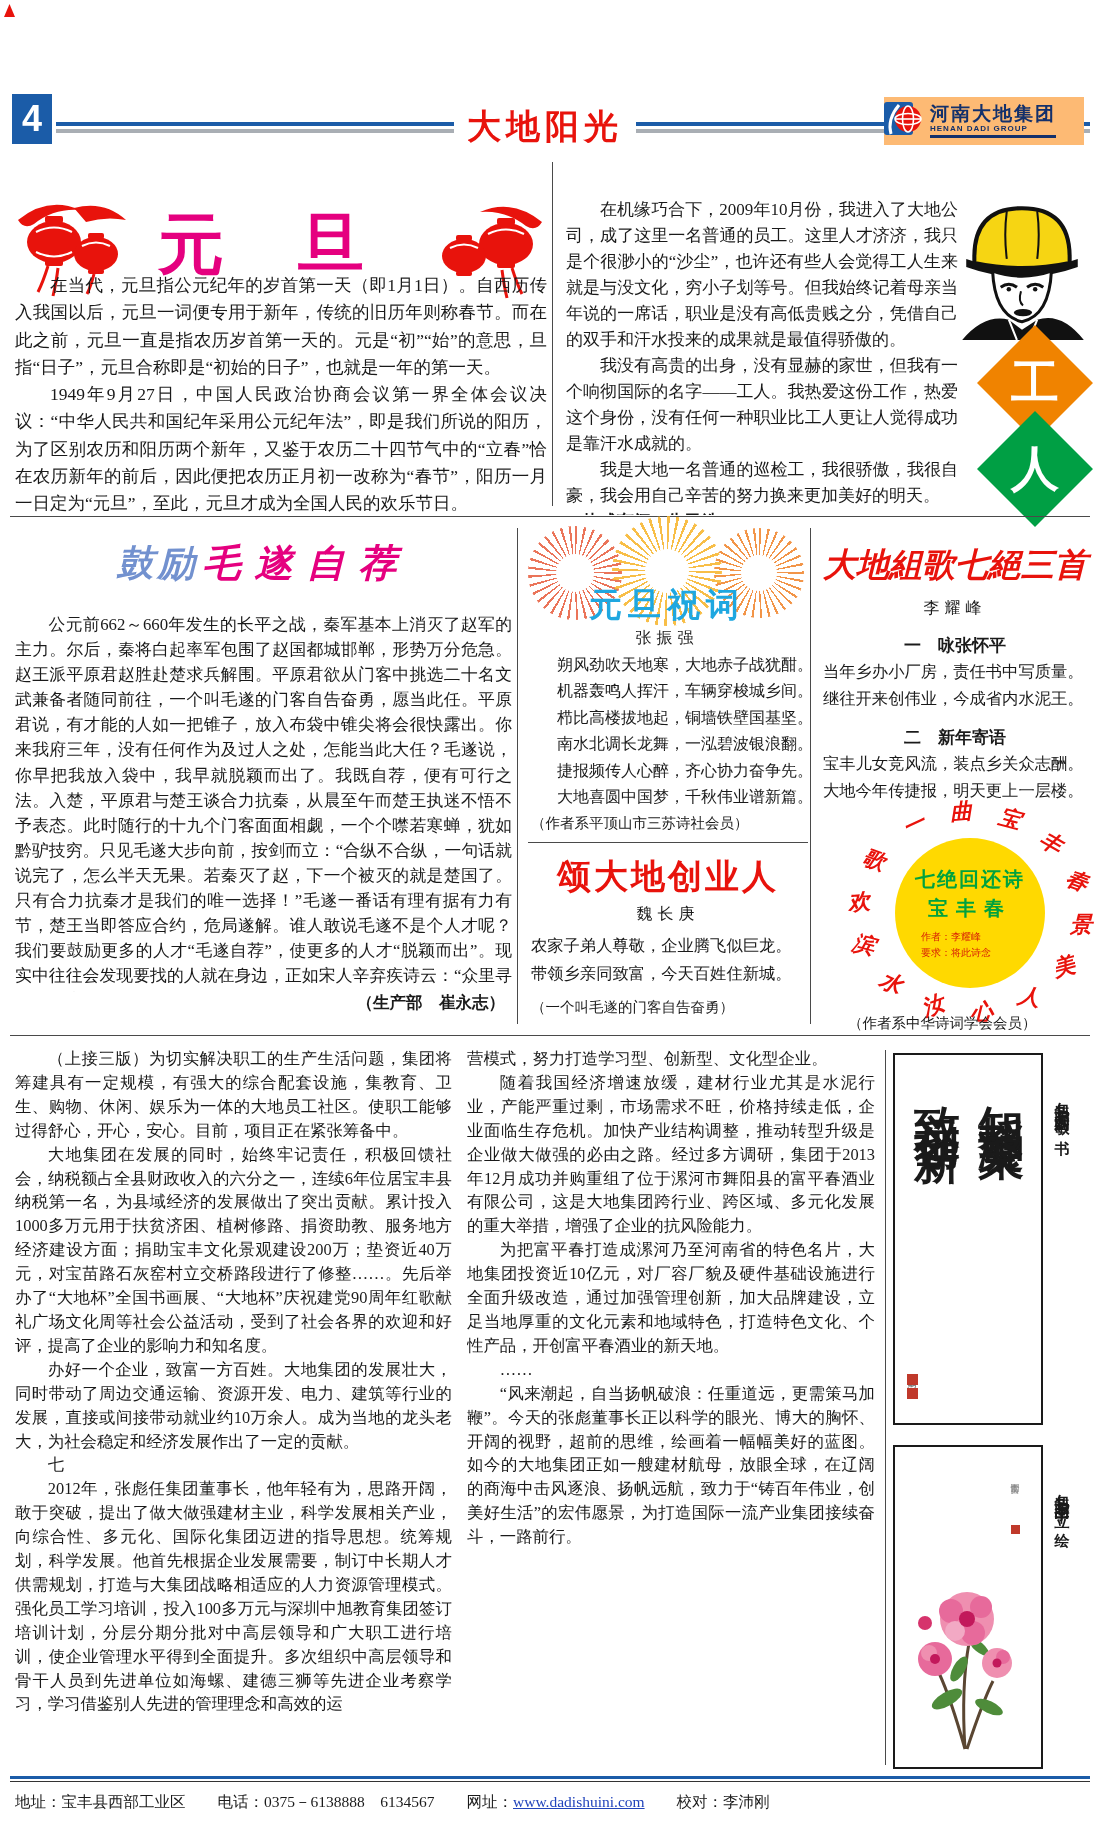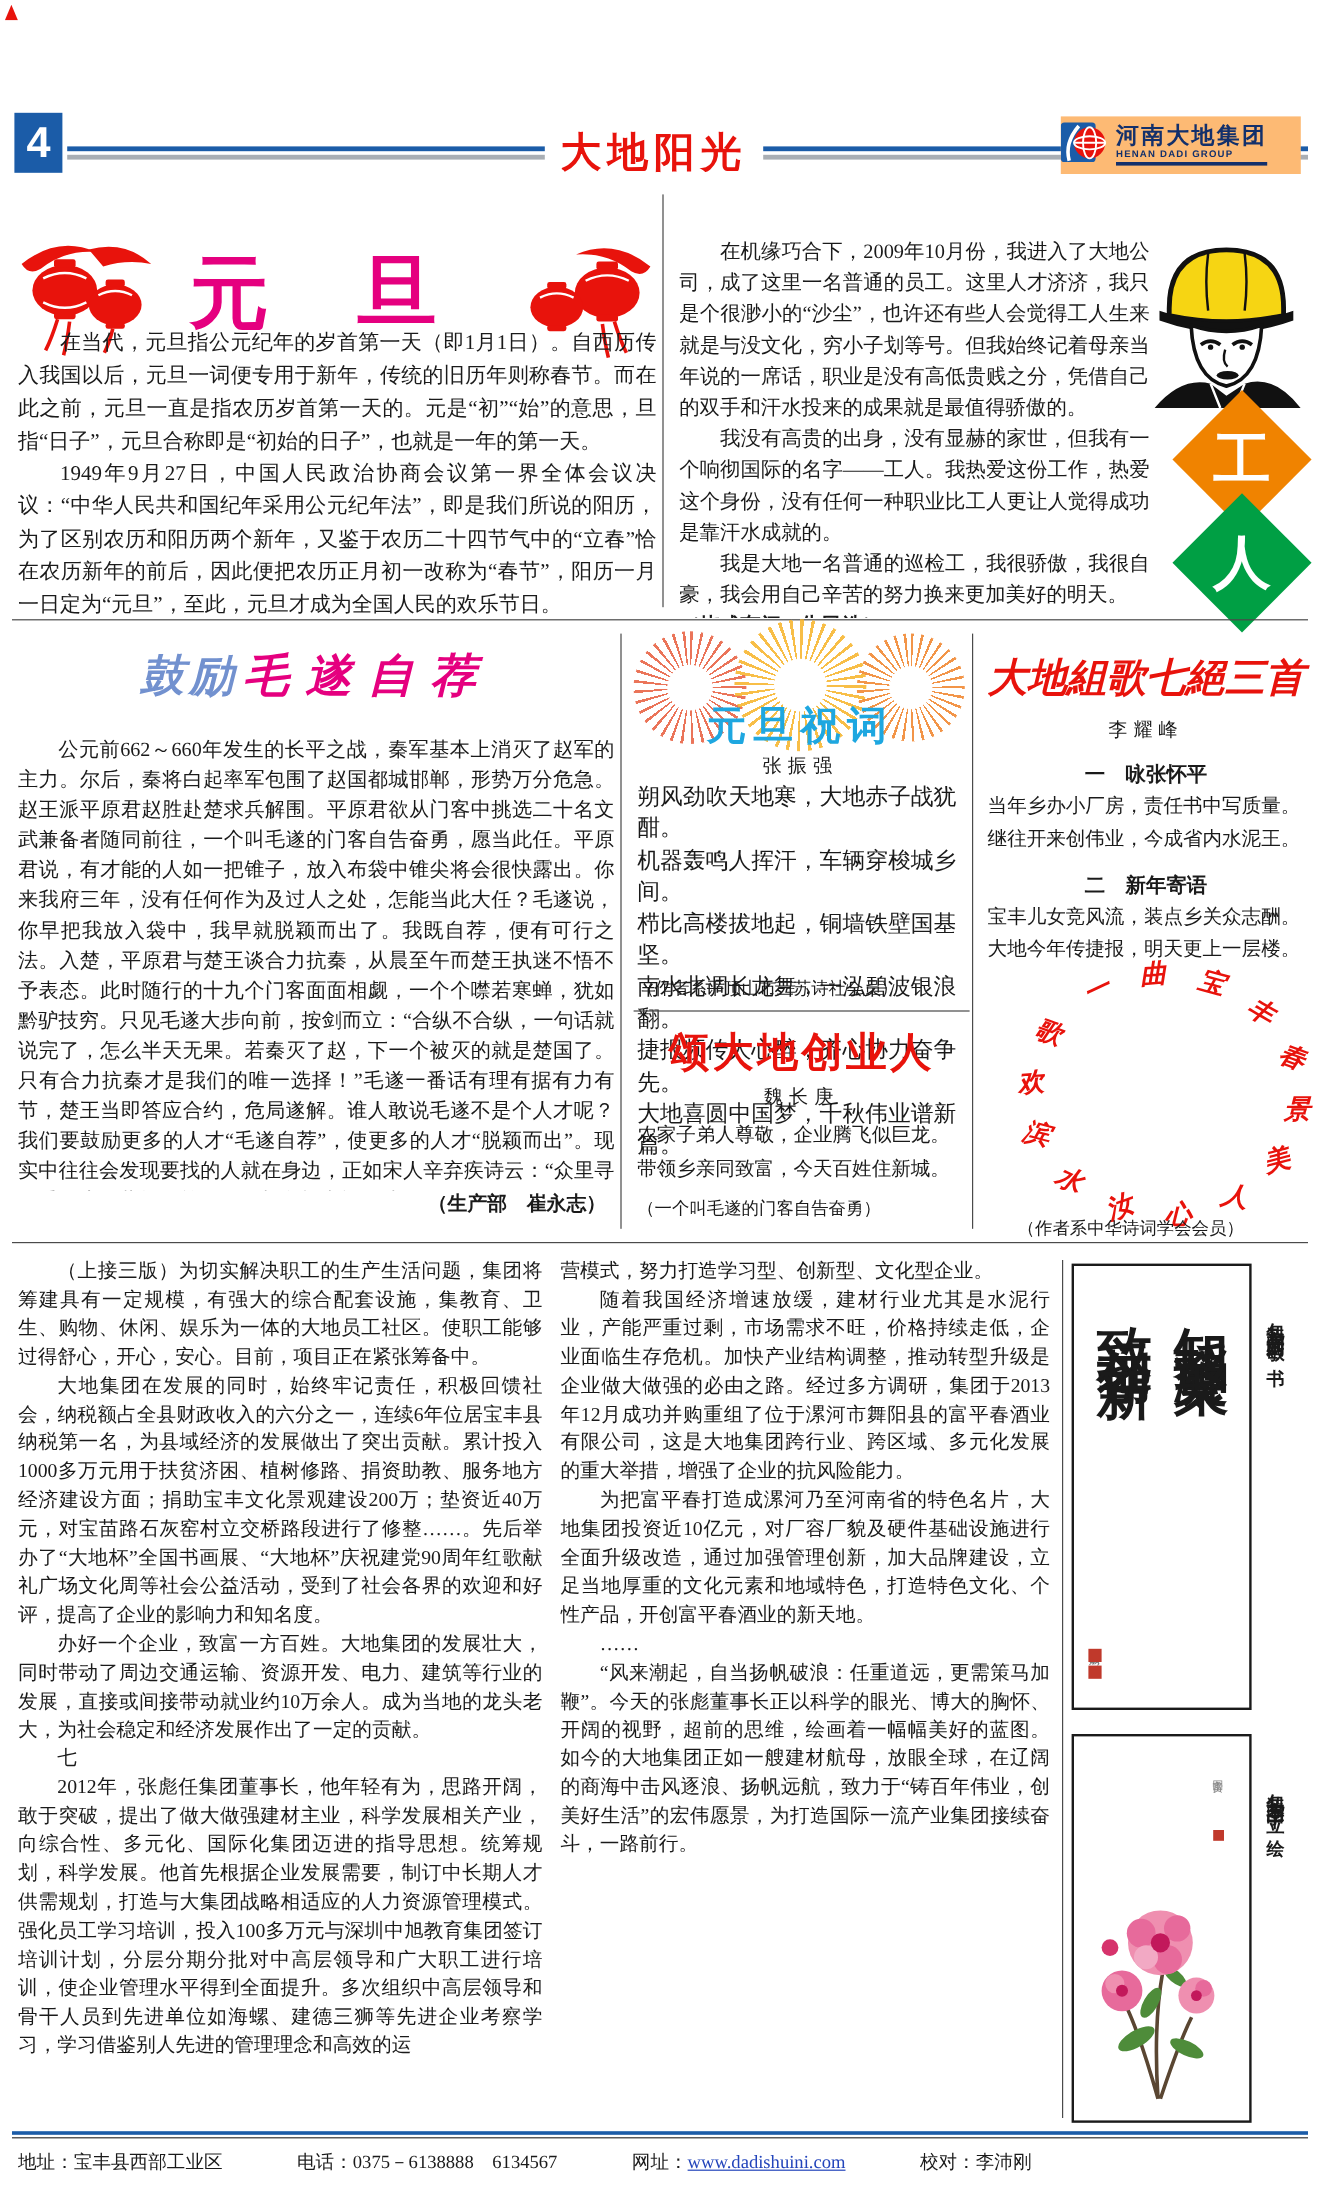--- a/index.html
+++ b/index.html
@@ -57,21 +57,21 @@
   .ring-ch{position:absolute;color:#e8130c;font-weight:bold;font-size:22px;font-style:italic;}
   
   .bl-col{left:15px;top:1047px;width:437px;height:718px;font-size:16.4px;line-height:23.9px;}
   .br-col{left:467px;top:1047px;width:408px;height:718px;font-size:16.4px;line-height:23.9px;}
   .frame{position:absolute;border:2px solid #1a1a1a;background:#fff;}
   .callig{writing-mode:vertical-rl;white-space:pre-line;font-weight:bold;font-size:46px;line-height:64px;padding:14px 10px;letter-spacing:10px;}
   .v-label{position:absolute;writing-mode:vertical-rl;font-weight:bold;font-size:15px;letter-spacing:3px;}
   .seal{position:absolute;width:11px;height:11px;background:#c0392b;}
   .sig{position:absolute;writing-mode:vertical-rl;font-size:9px;color:#777;}
   
-  .footer-row{position:absolute;left:15px;top:1792px;width:1070px;display:flex;gap:62px;font-size:15.5px;}
+  .footer-row{position:absolute;left:15px;top:1792px;width:1070px;display:flex;gap:32px;font-size:15.5px;}
   .weblink{color:#2244bb;text-decoration:underline;}
 </style>
 </head>
 <body>
 
 <div class="corner-mark"></div>
 
 <div class="page-num">4</div>
 <div class="rule" style="left:56px;top:122px;width:398px;">
     <div class="b1"></div>
@@ -196,21 +196,21 @@
 <div class="vline" style="left:517px;top:528px;height:496px;"></div>
 <div class="vline" style="left:810px;top:528px;height:496px;"></div>
 
 <div class="abs" style="left:528px;top:520px;width:278px;height:104px;">
   <div class="burst burst-red" style="left:0;top:6px;width:94px;height:94px;"></div>
   <div class="burst burst-gold" style="left:84px;top:-4px;width:110px;height:110px;"></div>
   <div class="burst burst-orange" style="left:186px;top:8px;width:90px;height:90px;"></div>
 </div>
 <div class="zhuci-title">元旦祝词</div>
 <div class="poem-author" style="left:528px;top:628px;width:278px;">张振强</div>
-<div class="abs" style="left:531px;top:652px;width:276px;font-size:19px;line-height:26.4px;">
+<div class="abs" style="left:557px;top:652px;width:276px;font-size:16px;line-height:26.4px;">
   <p class="pline">朔风劲吹天地寒，大地赤子战犹酣。</p>
   <p class="pline">机器轰鸣人挥汗，车辆穿梭城乡间。</p>
   <p class="pline">栉比高楼拔地起，铜墙铁壁国基坚。</p>
   <p class="pline">南水北调长龙舞，一泓碧波银浪翻。</p>
   <p class="pline">捷报频传人心醉，齐心协力奋争先。</p>
   <p class="pline">大地喜圆中国梦，千秋伟业谱新篇。</p>
 </div>
 <div class="small-attr" style="left:531px;top:814px;width:276px;">（作者系平顶山市三苏诗社会员）</div>
 <div class="hline" style="left:528px;top:842px;width:280px;"></div>
 
@@ -229,20 +229,26 @@
   <p class="pline">当年乡办小厂房，责任书中写质量。</p>
   <p class="pline">继往开来创伟业，今成省内水泥王。</p>
 </div>
 <div class="poem-h" style="left:820px;top:726px;width:270px;">二　新年寄语</div>
 <div class="abs" style="left:823px;top:750px;width:266px;font-size:16.3px;line-height:27px;">
   <p class="pline">宝丰儿女竞风流，装点乡关众志酬。</p>
   <p class="pline">大地今年传捷报，明天更上一层楼。</p>
 </div>
 
 <div class="circle-box">
+  <div class="ycircle">
+    <span class="yc-t1">七绝回还诗</span>
+    <span class="yc-t2">宝丰春</span>
+    <span class="yc-note">作者：李耀峰</span>
+    <span class="yc-note" style="margin-top:2px;">要求：将此诗念</span>
+  </div>
   <span class="ring-ch" style="left:64px;top:33px;transform:translate(-50%,-50%) rotate(-25deg);">一</span>
   <span class="ring-ch" style="left:111px;top:20px;transform:translate(-50%,-50%) rotate(-5deg);">曲</span>
   <span class="ring-ch" style="left:160px;top:27px;transform:translate(-50%,-50%) rotate(15deg);">宝</span>
   <span class="ring-ch" style="left:201px;top:51px;transform:translate(-50%,-50%) rotate(30deg);">丰</span>
   <span class="ring-ch" style="left:227px;top:89px;transform:translate(-50%,-50%) rotate(20deg);">春</span>
   <span class="ring-ch" style="left:231px;top:133px;transform:translate(-50%,-50%);">景</span>
   <span class="ring-ch" style="left:214px;top:175px;transform:translate(-50%,-50%) rotate(-15deg);">美</span>
   <span class="ring-ch" style="left:179px;top:205px;transform:translate(-50%,-50%) rotate(10deg);">人</span>
   <span class="ring-ch" style="left:132px;top:220px;transform:translate(-50%,-50%);">心</span>
   <span class="ring-ch" style="left:83px;top:214px;transform:translate(-50%,-50%) rotate(-20deg);">汝</span>

